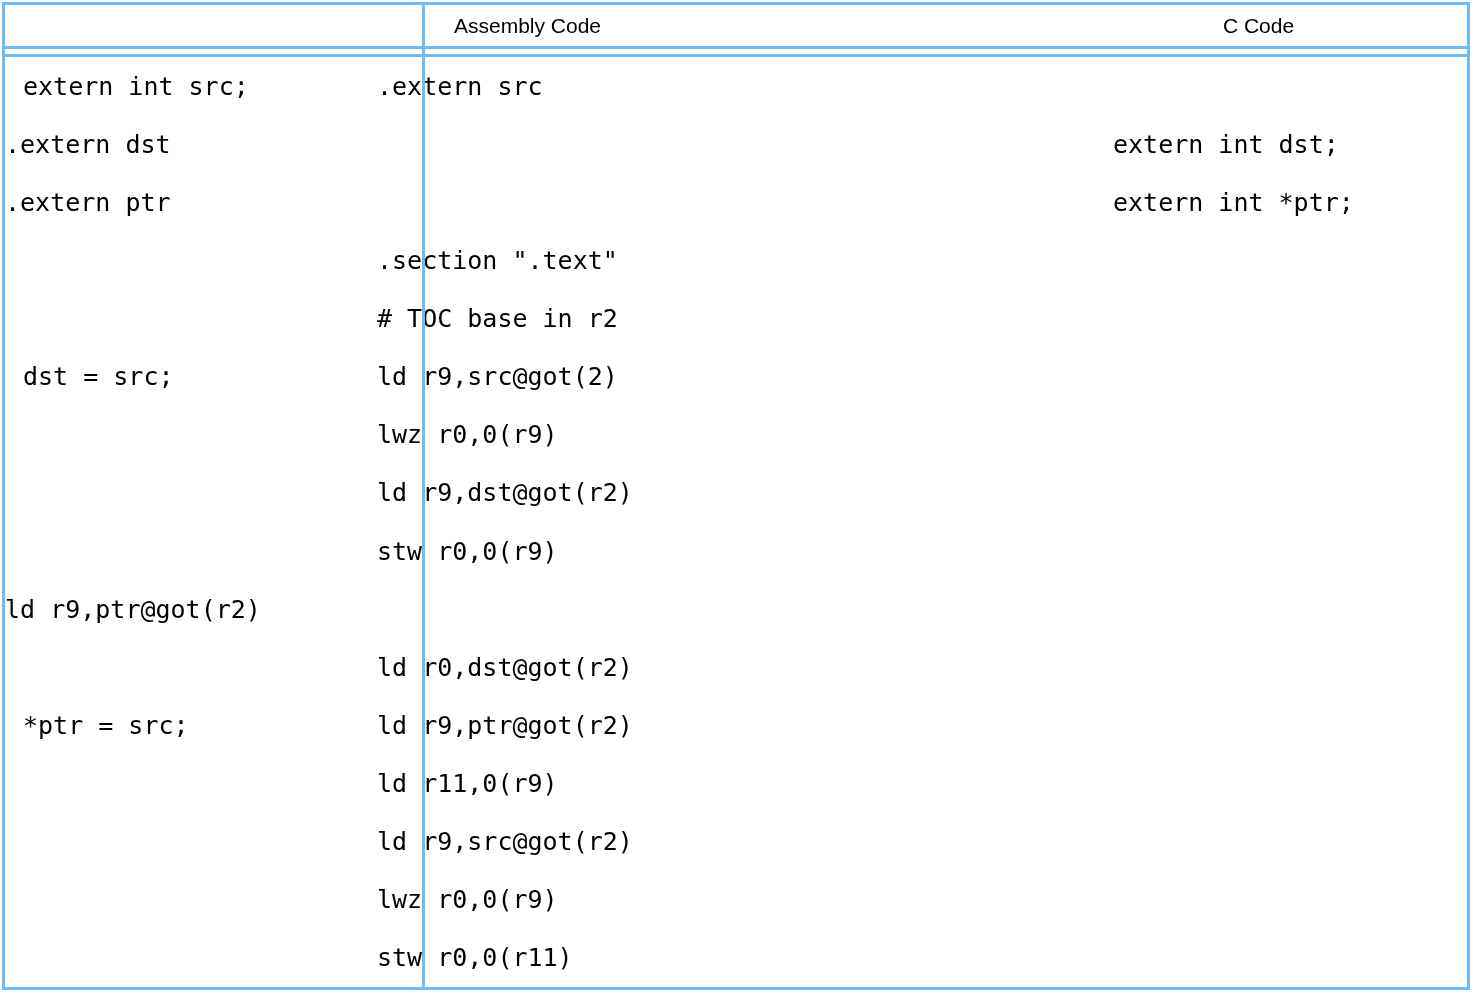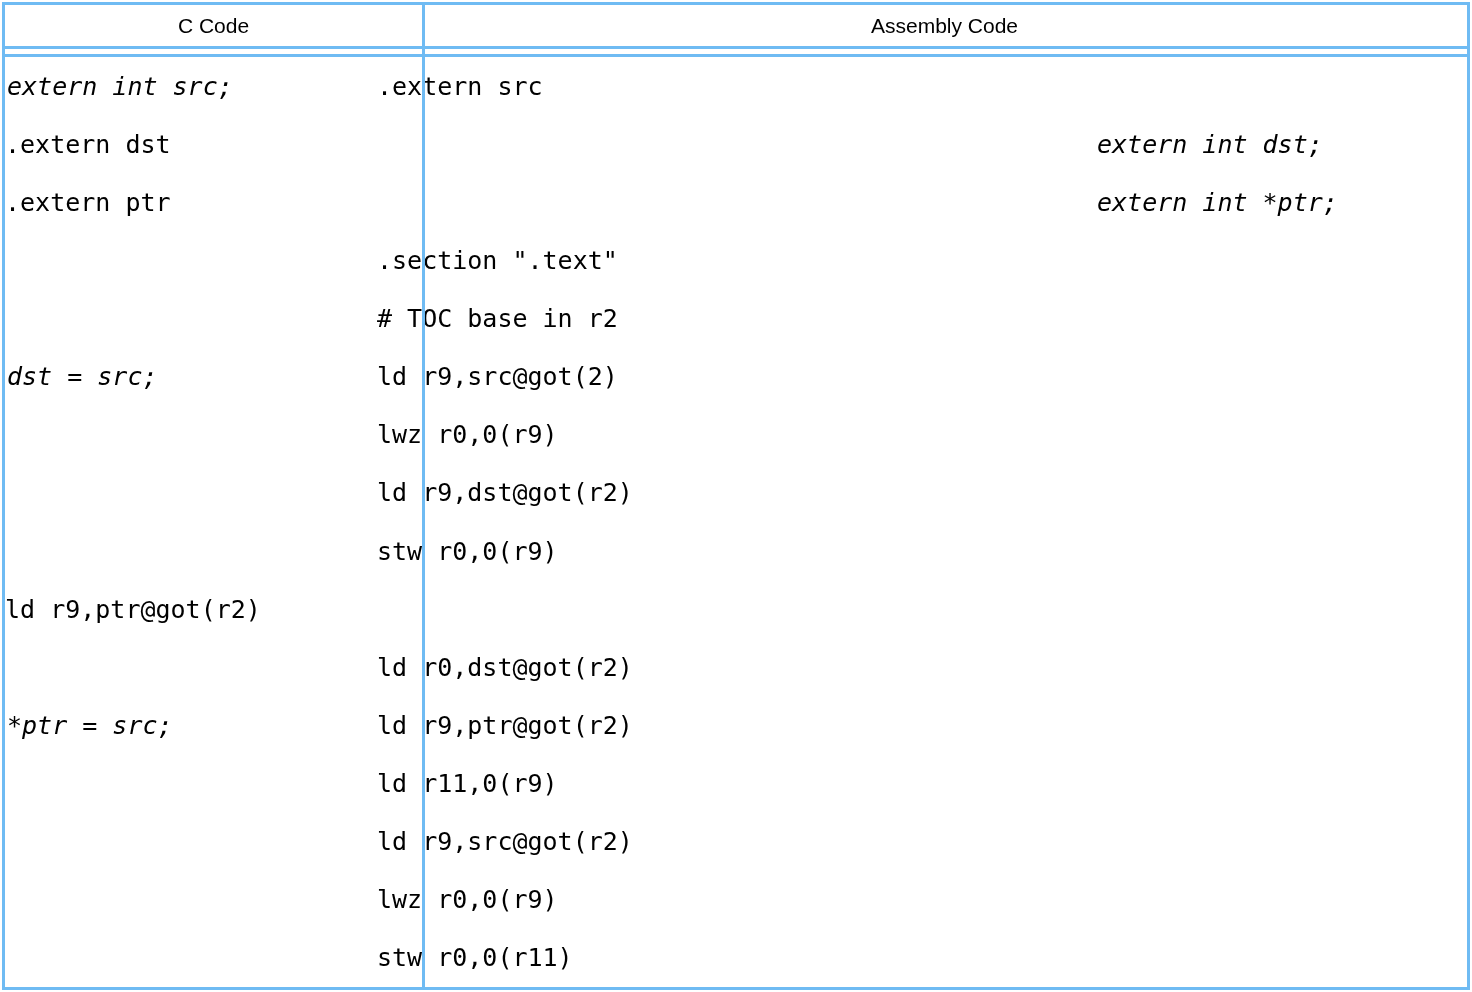--- a/index.html
+++ b/index.html
@@ -60,23 +60,22 @@
   .row {
     flex: 1 1 0;
     display: flex;
     align-items: center;
     font-size: 25px;
     white-space: pre;
   }
   .cell { overflow: hidden; }
   .cell.c-cell {
     width: 372px;
-    padding-left: 2px;
+    padding-left: 18px;
     flex: 0 0 auto;
-    font-style: italic;
   }
   .cell.asm-cell {
     flex: 1;
   }
 
   
   .col-divider {
     position: absolute;
     top: 0;
     bottom: 0;
@@ -85,22 +84,22 @@
     background: #6fbbf3;
     z-index: 2;
   }
 </style>
 </head>
 <body>
 
 <div class="code-table">
 
   <div class="header-row">
+    <div class="header-cell asm-col">Assembly Code</div>
     <div class="header-cell c-col">C Code</div>
-    <div class="header-cell asm-col">Assembly Code</div>
   </div>
 
   <div class="header-sep-gap"></div>
   <div class="header-sep-line"></div>
 
   <div class="table-body">
 
       <div class="row">
         <div class="cell c-cell">extern int src;</div>
         <div class="cell asm-cell">.extern src</div>

